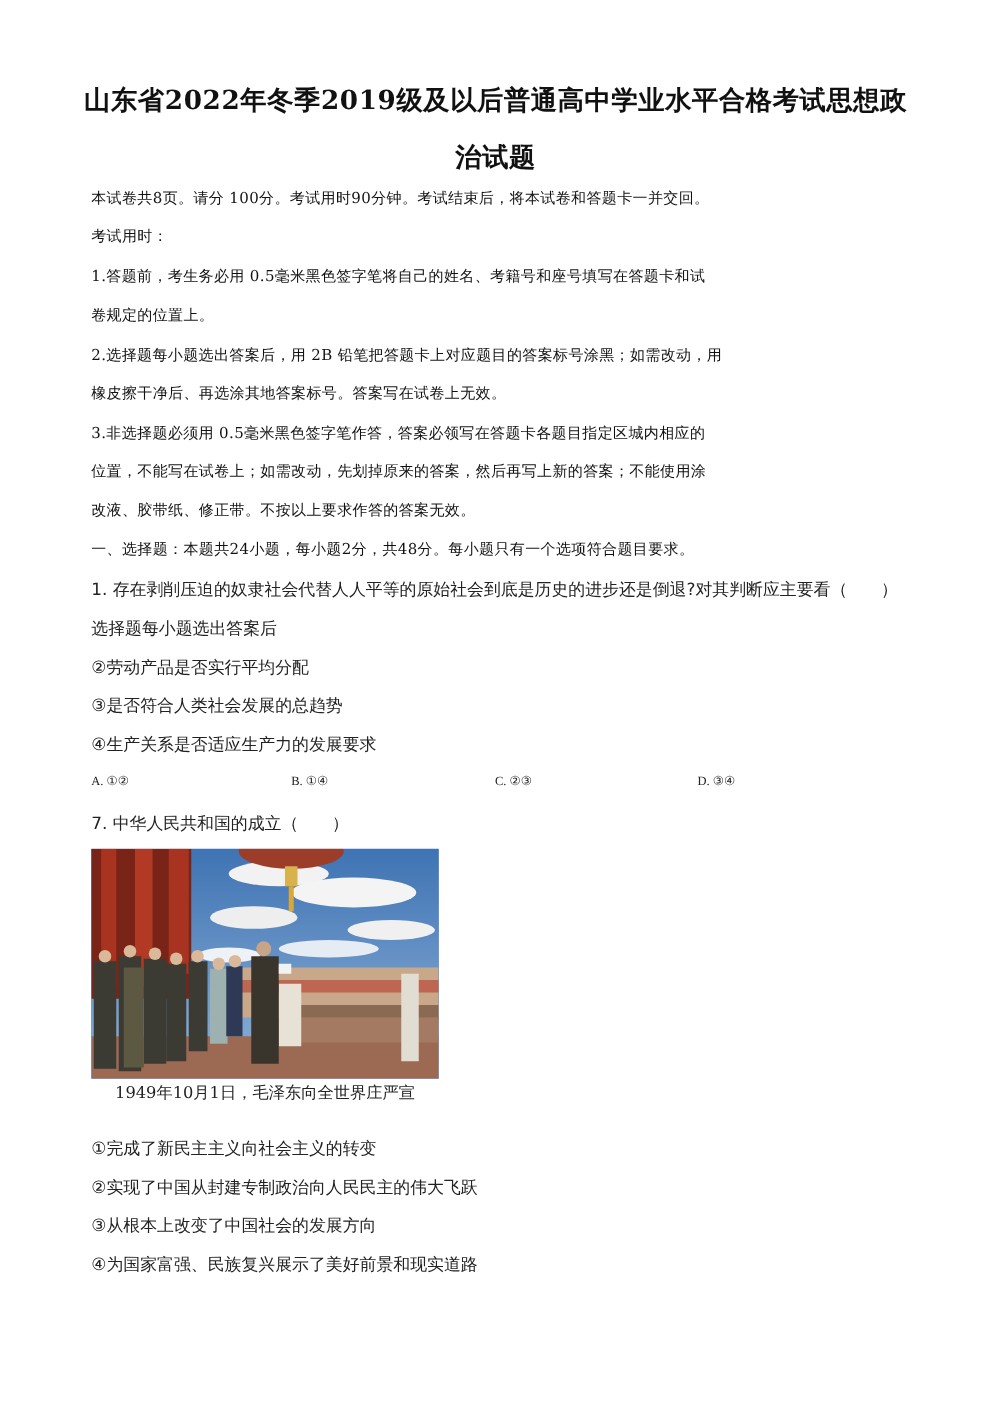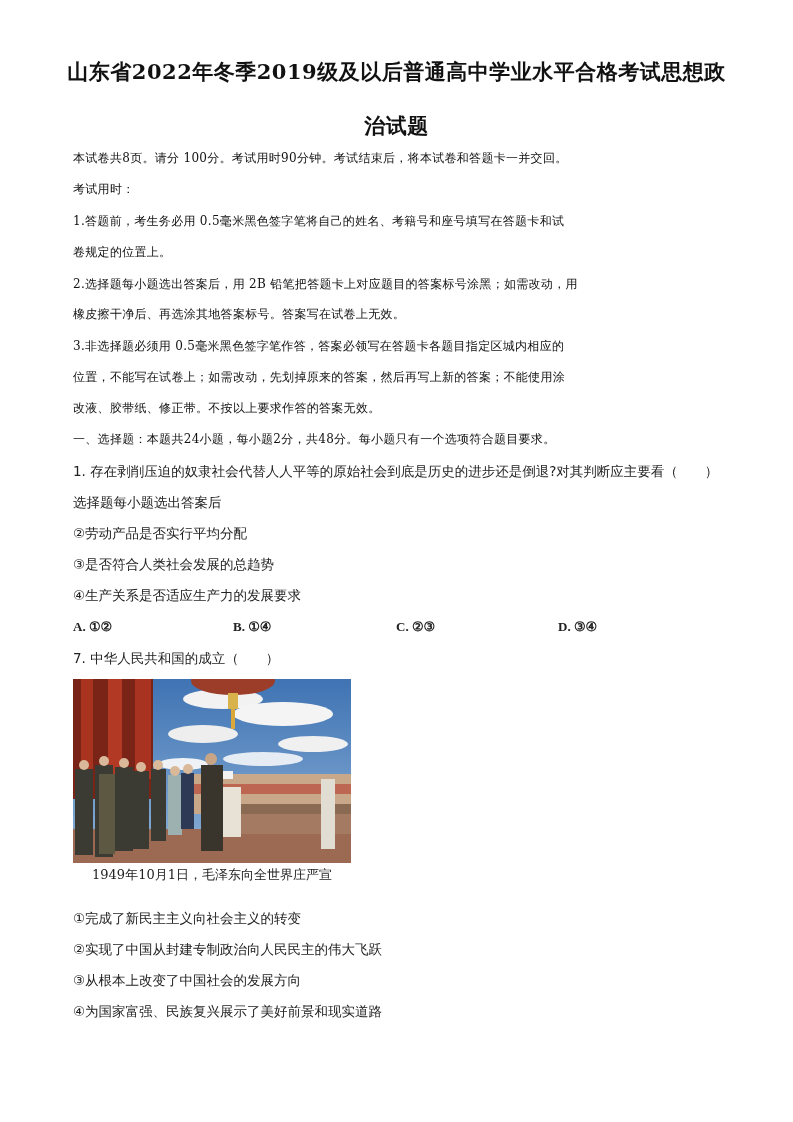--- a/index.html
+++ b/index.html
@@ -14,38 +14,38 @@
   .line {
     position: absolute; left: 73px; white-space: nowrap;
     font-size: 12px; font-weight: normal; letter-spacing: 0.3px;
   }
   .q {
     position: absolute; left: 73px; white-space: nowrap;
     font-family: "DejaVu Sans", "Liberation Sans", sans-serif;
     font-size: 13.5px; color: #222;
   }
   .opt { position: absolute; white-space: nowrap;
-    font-family: "Liberation Serif", serif; font-size: 13px; color: #222; font-weight: bold; }
+    font-family: "Liberation Serif", serif; font-size: 10px; color: #222; }
   .figure {
     position: absolute; left: 73px; top: 679px; width: 278px; height: 184px;
     overflow: hidden; background: #4a7bb8;
   }
   .caption {
     position: absolute; left: 73px; top: 866px; width: 278px; text-align: center;
     font-family: "DejaVu Serif", serif; font-size: 13px; line-height: 17px; color: #222;
   }
   .footer {
     position: absolute; top: 1132px; left: 0; width: 793px; text-align: center;
     font-family: "Liberation Mono", "DejaVu Sans Mono", monospace; font-size: 12px; color: #4d7c0f;
   }
 </style>
 </head>
 <body>
 
-<div class="title" style="top:58px;text-align:center;">山东省2022年冬季2019级及以后普通高中学业水平合格考试思想政</div>
+<div class="title" style="top:66px;text-align:center;">山东省2022年冬季2019级及以后普通高中学业水平合格考试思想政</div>
 <div class="title" style="top:112px;">治试题</div>
 
 <div class="line" style="top:150px;">本试卷共8页。请分 100分。考试用时90分钟。考试结束后，将本试卷和答题卡一并交回。</div>
 <div class="line" style="top:181px;">考试用时：</div>
 <div class="line" style="top:213px;">1.答题前，考生务必用 0.5毫米黑色签字笔将自己的姓名、考籍号和座号填写在答题卡和试</div>
 <div class="line" style="top:244px;">卷规定的位置上。</div>
 <div class="line" style="top:276px;">2.选择题每小题选出答案后，用 2B 铅笔把答题卡上对应题目的答案标号涂黑；如需改动，用</div>
 <div class="line" style="top:306px;text-align:right;">橡皮擦干净后、再选涂其地答案标号。答案写在试卷上无效。</div>
 <div class="line" style="top:338px;">3.非选择题必须用 0.5毫米黑色签字笔作答，答案必领写在答题卡各题目指定区城内相应的</div>
 <div class="line" style="top:369px;">位置，不能写在试卷上；如需改动，先划掉原来的答案，然后再写上新的答案；不能使用涂</div>

